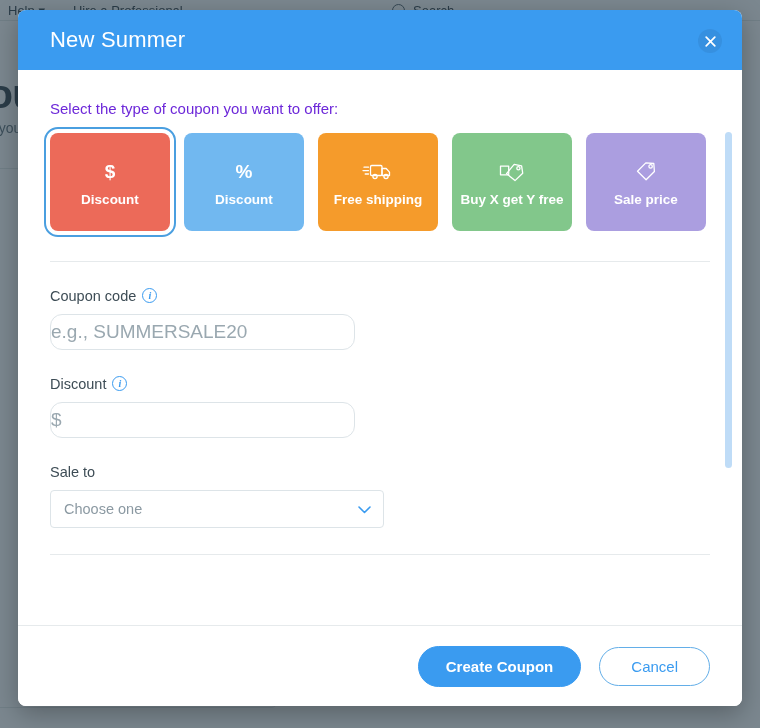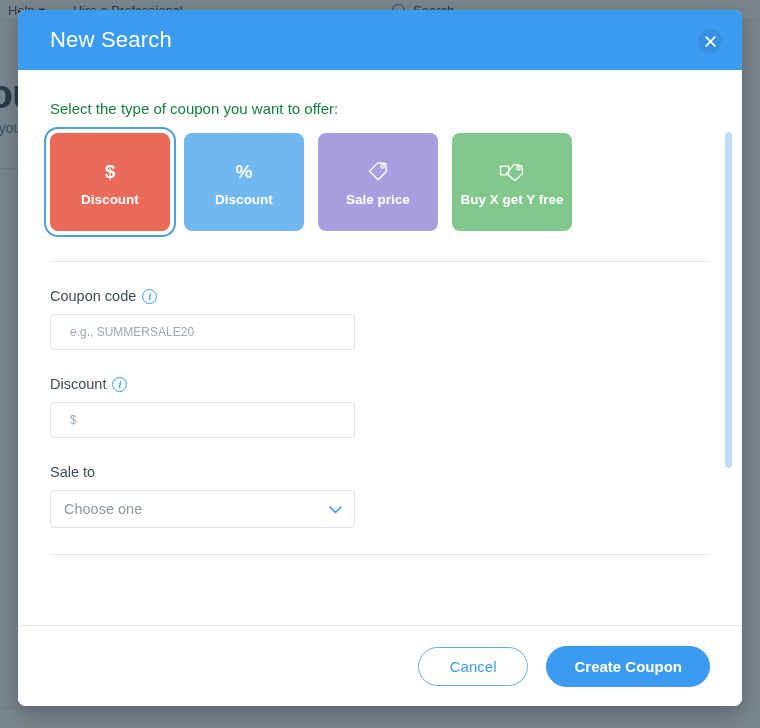--- a/index.html
+++ b/index.html
@@ -103,21 +103,21 @@
     width: 7px;
   }
   #scrollbar-thumb {
     position: absolute; right: 10px; top: 62px;
     width: 7px; height: 336px;
     border-radius: 4px;
     background: #bfdcf7;
   }
 
   #prompt-text {
-    font-size: 15px; color: #15803d; margin-bottom: 16px;
+    font-size: 15px; color: #6d28d9; margin-bottom: 16px;
   }
 
   
   #type-cards {
     display: flex; gap: 14px; margin-bottom: 0px;
   }
   .type-card {
     width: 120px; height: 98px;
     border-radius: 8px;
     display: flex; flex-direction: column;
@@ -145,39 +145,39 @@
   #cards-rule {
     margin: 30px 0 0 0; height: 1px; background: #e6eaec;
   }
 
   
   #form-area { padding-top: 26px; }
   .form-row { display: flex; gap: 30px; margin-bottom: 26px; }
   .field { width: 305px; }
   .field-label {
     font-size: 14.5px; color: #3d4c55; margin-bottom: 10px;
-    display: flex; align-items: flex-end; gap: 6px;
+    display: flex; align-items: flex-start; gap: 6px;
   }
   .info-icon {
     width: 15px; height: 15px; border-radius: 50%;
     border: 1.4px solid #3a9bf0; color: #3a9bf0;
     font-size: 10px; font-weight: 700; font-style: italic;
     display: inline-flex; align-items: center; justify-content: center;
     line-height: 1; cursor: pointer; flex: 0 0 auto;
     font-family: "Liberation Serif", serif;
   }
   .text-input {
     width: 100%; height: 36px;
-    border: 1px solid #dde4e8; border-radius: 4px;
-    padding: 0 19px;
-    font-size: 12px; color: #3d4c55;
+    border: 1px solid #dde4e8; border-radius: 12px;
+    padding: 0 0;
+    font-size: 19px; color: #3d4c55;
     font-family: inherit; background: #fff;
   }
   .text-input::placeholder { color: #9aa8b0; }
-  .select-wrap { position: relative; width: 305px; }
+  .select-wrap { position: relative; width: 334px; }
   .select-box {
     width: 100%; height: 38px;
     border: 1px solid #dde4e8; border-radius: 4px;
     padding: 0 34px 0 13px;
     font-size: 14.5px; color: #8b99a2;
     background: #fff; text-align: left;
     display: flex; align-items: center;
     cursor: pointer; font-family: inherit;
   }
   .chevron {
@@ -226,21 +226,21 @@
   <div id="bg-heading">Coupons</div>
   <div id="bg-sub">Give your customers a reason to buy</div>
   <div id="bg-panel"></div>
 </div>
 
 <div id="overlay"></div>
 
 <div id="modal">
 
   <div id="modal-header">
-    <div id="modal-title">New Search</div>
+    <div id="modal-title">New Summer</div>
     <button id="close-btn" aria-label="Close">
       <svg width="11" height="11" viewBox="0 0 11 11">
         <path d="M1.2 1.2 L9.8 9.8 M9.8 1.2 L1.2 9.8" stroke="#ffffff" stroke-width="1.7" stroke-linecap="round" fill="none"></path>
       </svg>
     </button>
   </div>
 
   <div id="modal-body">
 
     <div id="scrollbar-track"></div>
@@ -257,40 +257,52 @@
         <span class="card-label">Discount</span>
       </button>
 
       <button class="type-card" style="background:#71b8f0">
         <span class="card-icon">
           <span class="glyph">%</span>
         </span>
         <span class="card-label">Discount</span>
       </button>
 
-
-      <button class="type-card" style="background:#ab9ee0">
-        <span class="card-icon">
-          <svg width="26" height="26" viewBox="0 0 26 26" fill="none" stroke="#ffffff" stroke-width="1.3" stroke-linecap="round" stroke-linejoin="round">
-            <path d="M4.5 13.2 L12.8 4.9 l8 .6 .6 8 -8.3 8.3 z"></path>
-            <circle cx="17.6" cy="8.4" r="1.7"></circle>
+      <button class="type-card" style="background:#f59b2b">
+        <span class="card-icon">
+          <svg width="32" height="22" viewBox="0 0 32 22" fill="none" stroke="#ffffff" stroke-width="1.3" stroke-linecap="round" stroke-linejoin="round">
+            <rect x="8.5" y="5.5" width="11.5" height="10" rx="1.2"></rect>
+            <path d="M20 8.5 h4.2 l3.3 3.6 v3.4 H20 z"></path>
+            <circle cx="13" cy="16.6" r="2.1"></circle>
+            <circle cx="24" cy="16.6" r="2.1"></circle>
+            <path d="M2 7.2 h4.5 M1 10.6 h5.5 M3.2 14 h3.3"></path>
           </svg>
         </span>
-        <span class="card-label">Sale price</span>
+        <span class="card-label">Free shipping</span>
       </button>
 
       <button class="type-card" style="background:#82c78b">
         <span class="card-icon">
           <svg width="30" height="26" viewBox="0 0 30 26" fill="none" stroke="#ffffff" stroke-width="1.3" stroke-linecap="round" stroke-linejoin="round">
             <path d="M3.5 8.2 h8.2 v8.6 H3.5 z"></path>
             <path d="M9.5 15.6 L17.2 6.4 l7.4 1.4 1.1 7.4 -7.7 7.4 z"></path>
             <circle cx="21.4" cy="10.3" r="1.6"></circle>
           </svg>
         </span>
         <span class="card-label">Buy X get Y free</span>
+      </button>
+
+      <button class="type-card" style="background:#ab9ee0">
+        <span class="card-icon">
+          <svg width="26" height="26" viewBox="0 0 26 26" fill="none" stroke="#ffffff" stroke-width="1.3" stroke-linecap="round" stroke-linejoin="round">
+            <path d="M4.5 13.2 L12.8 4.9 l8 .6 .6 8 -8.3 8.3 z"></path>
+            <circle cx="17.6" cy="8.4" r="1.7"></circle>
+          </svg>
+        </span>
+        <span class="card-label">Sale price</span>
       </button>
     </div>
 
     <div id="cards-rule"></div>
 
     <div id="form-area">
 
       <div class="form-row">
         <div class="field">
           <div class="field-label">
@@ -330,16 +342,16 @@
             </span>
           </div>
         </div>
       </div>
 
       <div id="bottom-rule"></div>
     </div>
   </div>
 
   <div id="modal-footer">
+    <button class="btn" id="create-btn">Create Coupon</button>
     <button class="btn" id="cancel-btn">Cancel</button>
-    <button class="btn" id="create-btn">Create Coupon</button>
   </div>
 </div>
 
 </body></html>

